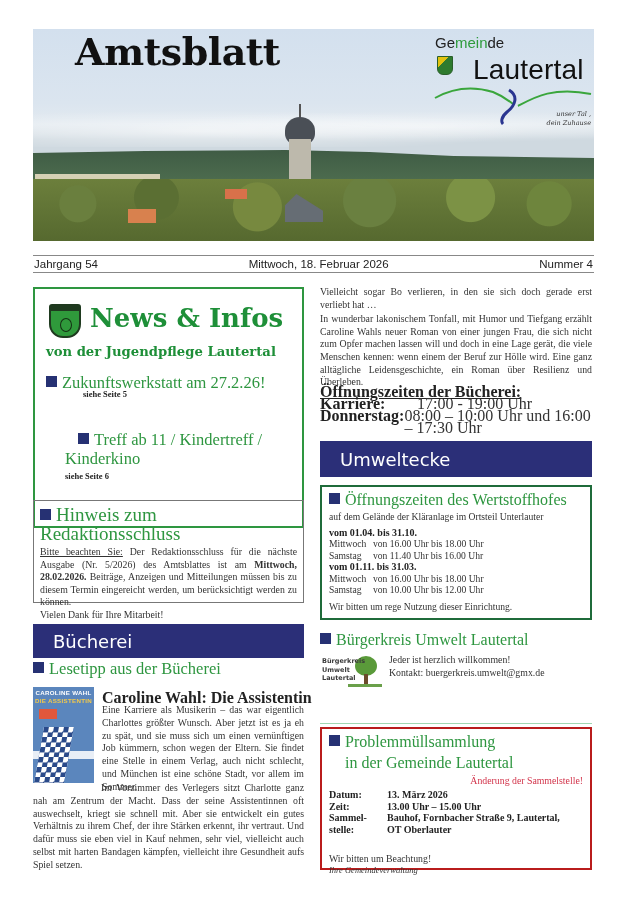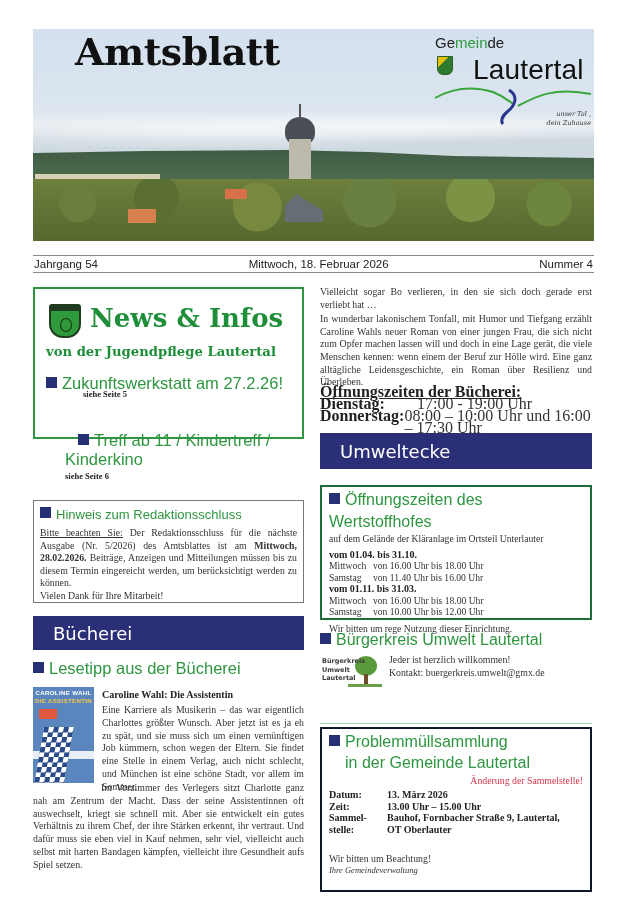--- a/index.html
+++ b/index.html
@@ -42,52 +42,52 @@
     background: linear-gradient(135deg, #e2c20f 0 35%, #2e7b2e 35% 100%); border-radius: 0 0 6px 6px; }
   .logo svg { position: absolute; left: 0; top: 46px; }
   .logo .motto { position: absolute; right: 2px; top: 76px; font-family: "DejaVu Serif", serif; font-style: italic; font-size: 6.5px; color: #333; text-align: right; line-height: 9px; }
 
   
   .issue-line { position: absolute; left: 33px; top: 255px; width: 561px; height: 18px; border-top: 1px solid #888; border-bottom: 1px solid #888;
     font-family: "Liberation Sans", sans-serif; font-size: 11.5px; color: #222; display: flex; justify-content: space-between; align-items: center; padding: 0 1px; }
 
   
   .sq { display: inline-block; width: 11px; height: 11px; background: #263173; margin-right: 5px; vertical-align: 1px; }
-  .greenhead { font-family: Liberation Sans, sans-serif; color: #2e9640; font-weight: normal; margin-top: 13px; }
-  .navbar { background: #2b2f78; color: #fff; font-family: "DejaVu Sans", sans-serif; font-size: 18px; padding: 0 0 0 20px; display: flex; align-items: center; }
-
-  
-  .news { position: absolute; left: 33px; top: 287px; width: 271px; height: 152px; border: 2px solid #2e9640; }
+  .greenhead { font-family: Liberation Serif, serif; color: #2e9640; font-weight: normal; margin-top: 13px; }
+  .navbar { background: #2b2f78; color: #fff; font-family: "DejaVu Sans", sans-serif; font-size: 18px; padding: 0 0 0 20px; display: flex; align-items: center; margin-top: 8px; }
+
+  
+  .news { position: absolute; left: 33px; top: 287px; width: 271px; height: 241px; border: 2px solid #2e9640; }
   .news .emblem { position: absolute; left: 14px; top: 15px; width: 32px; height: 34px; background: #2f9a3b;
     border: 2px solid #1f3a1f; border-radius: 3px 3px 14px 14px; }
   .news .emblem::before { content: ""; position: absolute; left: 0; right: 0; top: 0; height: 5px; background: #1f3a1f; }
   .news .emblem::after { content: ""; position: absolute; left: 9px; top: 12px; width: 10px; height: 12px; border: 1.5px solid #143014; border-radius: 50%; }
   .news .title { position: absolute; left: 55px; top: 14px; font-family: "DejaVu Serif", serif; font-weight: bold; font-size: 26px; color: #1e8f38; }
   .news .sub { position: absolute; left: 11px; top: 55px; font-family: "DejaVu Serif", serif; font-weight: bold; font-size: 13.2px; color: #1e8f38; }
   .news .item { position: absolute; left: 11px; font-size: 17px; line-height: 20px; }
   .news .item .greenhead { font-size: 16.5px; }
   .news .see { position: absolute; left: 30px; font-size: 8.5px; font-weight: bold; color: #222; }
 
   
   .redak { position: absolute; left: 33px; top: 500px; width: 271px; height: 103px; border: 1px solid #777; padding: 4px 6px; }
-  .redak h3 { font-size: 13px; line-height: 19px; margin-bottom: 3px; }
+  .redak h3 { font-size: 19px; line-height: 19px; margin-bottom: 3px; }
   .redak p { font-size: 9.8px; line-height: 12.5px; text-align: justify; color: #333; }
   .redak .u { text-decoration: underline; }
 
   
   .buech-bar { position: absolute; left: 33px; top: 616px; width: 271px; height: 34px; }
   .lesetipp { position: absolute; left: 33px; top: 659px; font-size: 16.5px; }
   .cover { position: absolute; left: 33px; top: 687px; width: 61px; height: 96px; background: #5b86bd; overflow: hidden; }
   .cover .ct { position: absolute; left: 0; right: 0; top: 2px; font-family: "Liberation Sans", sans-serif; font-weight: bold; font-size: 6.2px; color: #fff; text-align: center; line-height: 8px; letter-spacing: 0.3px; }
   .cover .ct2 { color: #f2c94c; }
   .cover .badge { position: absolute; left: 6px; top: 22px; width: 18px; height: 10px; background: #e0573c; }
   .cover .chk { position: absolute; left: 6px; top: 40px; width: 30px; height: 56px;
     background: repeating-conic-gradient(#fff 0 25%, #2a4a8a 0 50%) 0 0 / 10px 10px; transform: skewX(-10deg); }
   .cover .stripe { position: absolute; left: 0; top: 64px; width: 100%; height: 8px; background: #e8eef6; }
-  .book-title { position: absolute; left: 102px; top: 689px; font-size: 10px; font-weight: bold; color: #222; }
+  .book-title { position: absolute; left: 102px; top: 689px; font-size: 16px; font-weight: bold; color: #222; }
   .book-text1 { position: absolute; left: 102px; top: 704px; width: 202px; font-size: 9.8px; line-height: 12.8px; text-align: justify; color: #333; }
   .book-text2 { position: absolute; left: 33px; top: 782px; width: 271px; font-size: 9.8px; line-height: 12.8px; text-align: justify; color: #333; }
 
   
   .rtext { position: absolute; left: 320px; top: 286px; width: 272px; font-size: 9.8px; line-height: 12.6px; text-align: justify; color: #333; }
   .rtext p { margin-bottom: 2px; }
   .hours { position: absolute; left: 320px; top: 386px; width: 272px; font-size: 16px; line-height: 12px; color: #333; }
   .hours .h { font-weight: bold; text-decoration: underline; color: #222; }
   .hours .row { display: flex; }
   .hours .row .d { width: 97px; font-weight: bold; color: #222; }
@@ -102,21 +102,21 @@
 
   .buerger-h { position: absolute; left: 320px; top: 631px; font-size: 16px; }
   .buerger-logo { position: absolute; left: 320px; top: 654px; width: 62px; height: 36px; }
   .buerger-logo .bt { position: absolute; left: 2px; top: 3px; font-family: "DejaVu Sans", sans-serif; font-weight: bold; font-size: 6.5px; line-height: 8.5px; color: #3a3a3a; }
   .buerger-logo .tree { position: absolute; left: 35px; top: 2px; width: 22px; height: 20px; border-radius: 50%; background: #5a9a3a; }
   .buerger-logo .trunk { position: absolute; left: 44px; top: 20px; width: 4px; height: 10px; background: #6b4b2b; }
   .buerger-logo .ground { position: absolute; left: 28px; top: 30px; width: 34px; height: 3px; background: #6aa04a; }
   .buerger-text { position: absolute; left: 389px; top: 654px; width: 203px; font-size: 9.8px; line-height: 12.8px; color: #333; }
   .sep { position: absolute; left: 320px; top: 723px; width: 272px; height: 1px; background: #9fd7b3; }
 
-  .problem { position: absolute; left: 320px; top: 727px; width: 272px; height: 165px; border: 2px solid #0f172a; padding: 2px 7px; }
+  .problem { position: absolute; left: 320px; top: 727px; width: 272px; height: 143px; border: 2px solid #b91c1c; padding: 2px 7px; }
   .problem h3 { font-size: 16px; line-height: 21px; }
   .problem .indent { padding-left: 16px; }
   .problem .change { text-align: right; color: #d2334a; font-size: 9.8px; margin: 2px 0 3px 0; padding-left: 40px; }
   .problem table { border-collapse: collapse; font-size: 10px; font-weight: bold; color: #222; }
   .problem td { padding: 0; line-height: 11.5px; vertical-align: top; }
   .problem td.k { width: 58px; }
   .problem .note { font-size: 9.8px; color: #333; margin-top: 18px; line-height: 12px; }
   .problem .sig { font-size: 8.5px; font-style: italic; color: #333; }
 </style>
 </head>
@@ -196,21 +196,21 @@
 <div class="book-text1">Eine Karriere als Musikerin – das war eigentlich Charlottes größter Wunsch. Aber jetzt ist es ja eh zu spät, und sie muss sich um einen vernünftigen Job kümmern, schon wegen der Eltern. Sie findet eine Stelle in einem Verlag, auch nicht schlecht, und München ist eine schöne Stadt, vor allem im Sommer.</div>
 <div class="book-text2"><span style="display:inline-block; width:68px;"></span><span>Im Vorzimmer des Verlegers sitzt Charlotte ganz nah am Zentrum der Macht. Dass der seine Assistentinnen oft auswechselt, kriegt sie schnell mit. Aber sie entwickelt ein gutes Verhältnis zu ihrem Chef, der ihre Stärken erkennt, ihr vertraut. Und dafür muss sie eben viel in Kauf nehmen, sehr viel, vielleicht auch selbst mit harten Bandagen kämpfen, vielleicht ihre Gesundheit aufs Spiel setzen.</span></div>
 
 <div class="rtext">
   <p>Vielleicht sogar Bo verlieren, in den sie sich doch gerade erst verliebt hat …</p>
   <p>In wunderbar lakonischem Tonfall, mit Humor und Tiefgang erzählt Caroline Wahls neuer Roman von einer jungen Frau, die sich nicht zum Opfer machen lassen will und doch in eine Lage gerät, die viele Menschen kennen: wenn einem der Beruf zur Hölle wird. Eine ganz alltägliche Leidensgeschichte, ein Roman über Resilienz und Überleben.</p>
 </div>
 <div class="hours">
   <div class="h">Öffnungszeiten der Bücherei:</div>
   <div class="row">
-      <span class="d">Dienstag:</span>
+      <span class="d">Karriere:</span>
       <span>17:00 - 19:00 Uhr</span>
     </div>
   <div class="row">
       <span class="d">Donnerstag:</span>
       <span>08:00 – 10:00 Uhr und 16:00 – 17:30 Uhr</span>
     </div>
 </div>
 
 <div class="navbar umwelt-bar">Umweltecke</div>
 

